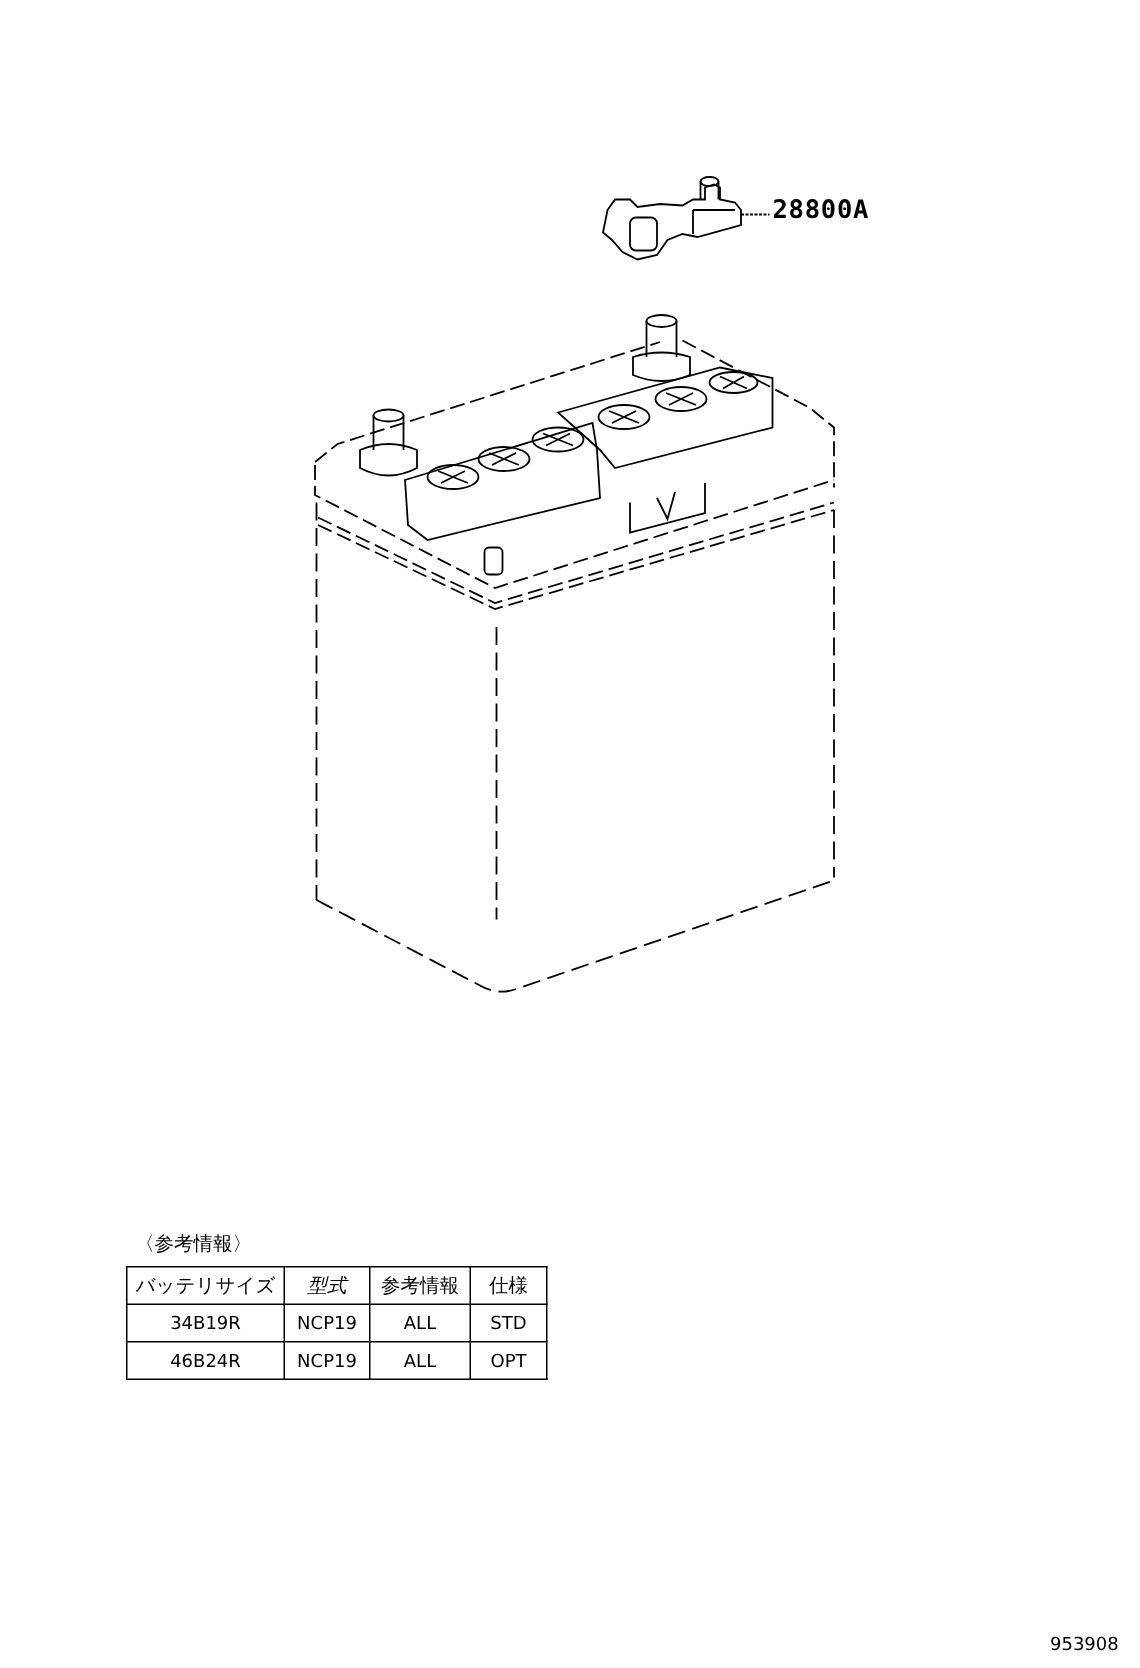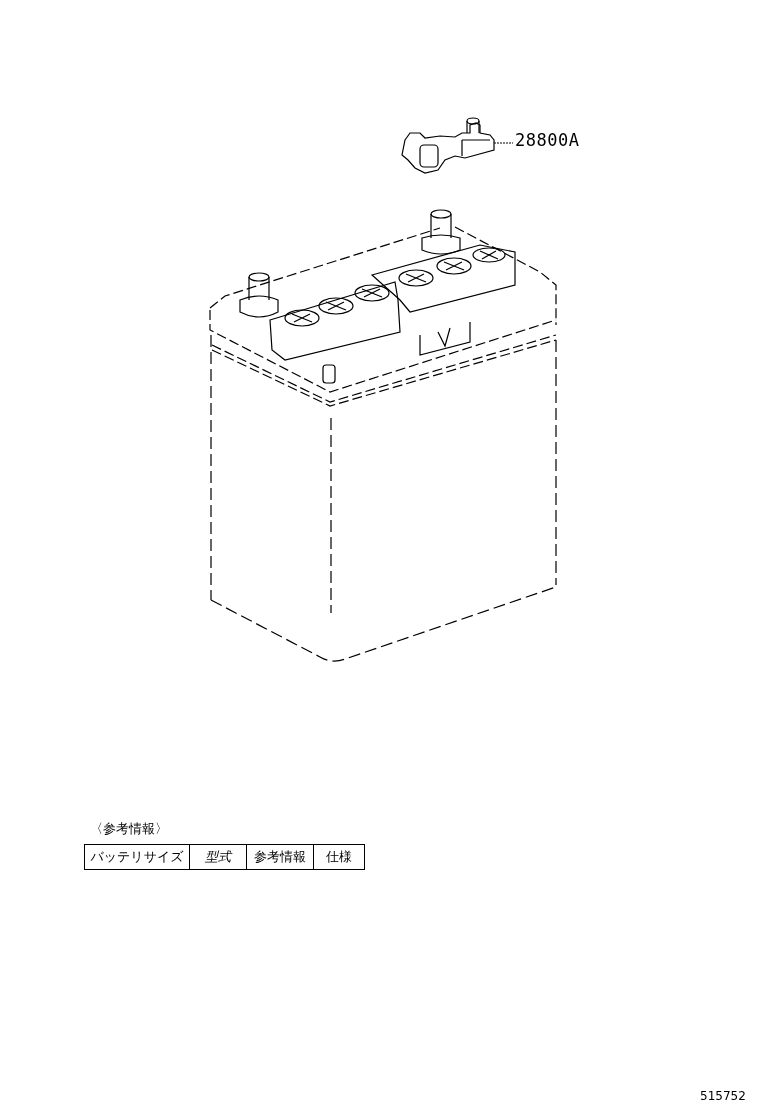--- a/index.html
+++ b/index.html
@@ -1,18 +1,18 @@
 <!DOCTYPE html>
 <html><head>
 <meta charset="utf-8">
 <style>
   html, body { margin:0; padding:0; background:#ffffff; }
   body { width:760px; height:1112px; position:relative; overflow:hidden; font-family:"DejaVu Sans", sans-serif; color:#000; }
   #drawing { position:absolute; left:0; top:0; }
-  .part-label { position:absolute; left:515px; top:130px; font-family:"DejaVu Sans Mono", monospace; font-weight:normal; font-size:17px; letter-spacing:0.5px; }
+  .part-label { position:absolute; left:515px; top:130px; font-family:"DejaVu Sans Mono", monospace; font-weight:bold; font-size:17px; letter-spacing:0.5px; }
   .ref-title { position:absolute; left:90px; top:820px; font-size:13px; }
   table.spec { position:absolute; left:84px; top:844px; border-collapse:collapse; font-size:12px; }
   table.spec th, table.spec td { border:1px solid #000; height:24px; padding:0 4px; text-align:center; font-weight:normal; white-space:nowrap;margin-left:15px; }
   table.spec th { font-size:13px; }
   .c0 { width:96px; } .c1 { width:48px;font-style:italic; } .c2 { width:58px; } .c3 { width:42px; }
   .diagram-id { position:absolute; left:700px; top:1089px; font-size:12px; }
 </style>
 </head>
 <body>
 
@@ -72,16 +72,28 @@
 <table class="spec">
   <thead>
     <tr>
       <th class="c0">バッテリサイズ</th>
       <th class="c1">型式</th>
       <th class="c2">参考情報</th>
       <th class="c3">仕様</th>
     </tr>
   </thead>
   <tbody>
+    <tr>
+      <td>34B19R</td>
+      <td>NCP19</td>
+      <td>ALL</td>
+      <td>STD</td>
+    </tr>
+    <tr>
+      <td>46B24R</td>
+      <td>NCP19</td>
+      <td>ALL</td>
+      <td>OPT</td>
+    </tr>
   </tbody>
 </table>
 
-<div class="diagram-id">515752</div>
+<div class="diagram-id">953908</div>
 
 </body></html>

